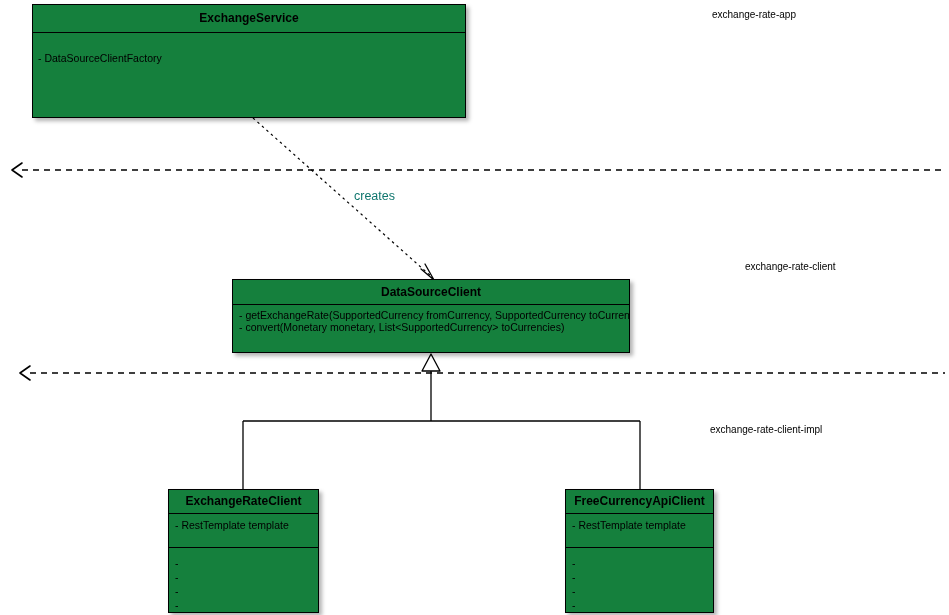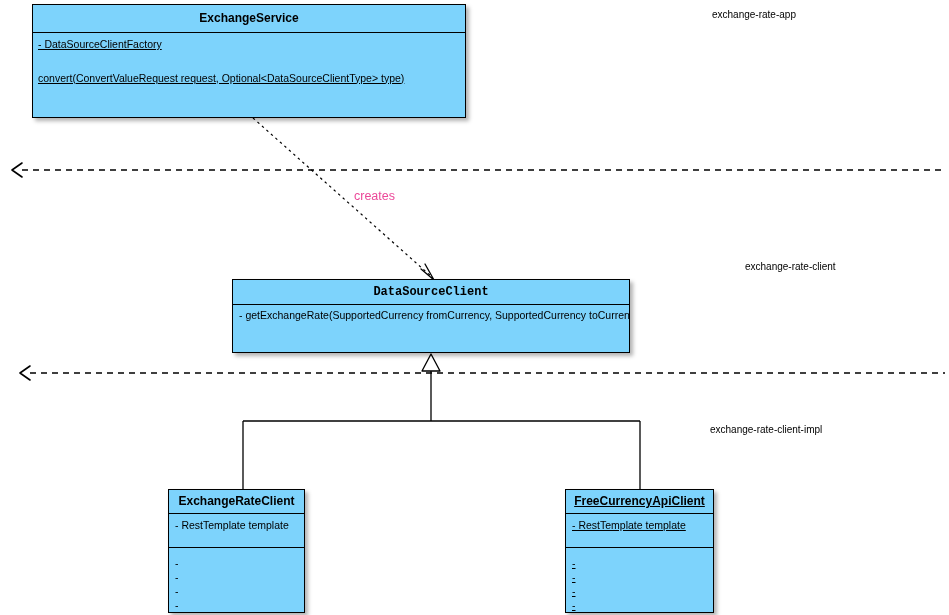--- a/index.html
+++ b/index.html
@@ -23,21 +23,21 @@
     left: 0;
     top: 0;
     width: 949px;
     height: 615px;
     pointer-events: none;
   }
 
   
   .uml-class {
     position: absolute;
-    background: #7dd3fc;
+    background: #15803d;
     border: 1px solid #000000;
     box-sizing: border-box;
     box-shadow: 3px 3px 4px rgba(0,0,0,0.30);
     z-index: 5;
   }
   .uml-name {
     text-align: center;
     font-weight: bold;
     font-size: 12px;
     color: #000000;
@@ -71,21 +71,21 @@
     font-size: 10px;
     color: #000000;
     white-space: nowrap;
     z-index: 6;
   }
 
   
   .edge-label {
     position: absolute;
     font-size: 12.5px;
-    color: #ec4899;
+    color: #0f766e;
     white-space: nowrap;
     z-index: 6;
   }
 </style>
 </head>
 <body>
 
 <div id="canvas">
 
   <svg id="edges" viewBox="0 0 949 615" xmlns="http://www.w3.org/2000/svg">
@@ -122,49 +122,49 @@
   <div class="layer-label" style="left:712px; top:9px;">exchange-rate-app</div>
 
   <div class="layer-label" style="left:710px; top:261px;margin-left:35px;">exchange-rate-client</div>
 
   <div class="layer-label" style="left:710px; top:424px;">exchange-rate-client-impl</div>
 
   <div class="edge-label" style="left:354px; top:189px;">creates</div>
 
   <div class="uml-class" style="left:32px; top:4px; width:434px; height:114px;">
     <div class="uml-name" style="height:27px; line-height:27px;">ExchangeService</div>
-    <div class="uml-compartment" style="height:100px; padding:6px 5px 0 5px;text-decoration:underline;">
+    <div class="uml-compartment" style="height:100px; padding:20px 5px 0 5px;">
       <div class="uml-line">- DataSourceClientFactory</div>
       <div class="uml-line gap"></div>
       <div class="uml-line gap"></div>
-      <div class="uml-line">convert(ConvertValueRequest request, Optional&lt;DataSourceClientType&gt; type)</div>
     </div>
   </div>
 
   <div class="uml-class" style="left:232px; top:279px; width:398px; height:74px;">
-    <div class="uml-name" style="height:24px; line-height:24px;font-family:Liberation Mono, monospace;">DataSourceClient</div>
+    <div class="uml-name" style="height:24px; line-height:24px;">DataSourceClient</div>
     <div class="uml-compartment" style="height:50px; padding:5px 5px 0 6px;">
       <div class="uml-line">- getExchangeRate(SupportedCurrency fromCurrency, SupportedCurrency toCurrency)</div>
+      <div class="uml-line">- convert(Monetary monetary, List&lt;SupportedCurrency&gt; toCurrencies)</div>
     </div>
   </div>
 
-  <div class="uml-class" style="left:168px; top:489px; width:137px; height:124px;">
+  <div class="uml-class" style="left:168px; top:489px; width:151px; height:124px;">
     <div class="uml-name" style="height:23px; line-height:23px;">ExchangeRateClient</div>
     <div class="uml-compartment" style="height:34px; padding:6px 5px 0 6px;">
       <div class="uml-line">- RestTemplate template</div>
     </div>
     <div class="uml-compartment" style="height:67px; padding:8px 5px 0 6px;">
       <div class="dash-mark">-</div>
       <div class="dash-mark">-</div>
       <div class="dash-mark">-</div>
       <div class="dash-mark">-</div>
     </div>
   </div>
 
-  <div class="uml-class" style="left:565px; top:489px; width:149px; height:124px;text-decoration:underline;">
+  <div class="uml-class" style="left:565px; top:489px; width:149px; height:124px;">
     <div class="uml-name" style="height:23px; line-height:23px;">FreeCurrencyApiClient</div>
     <div class="uml-compartment" style="height:34px; padding:6px 5px 0 6px;">
       <div class="uml-line">- RestTemplate template</div>
     </div>
     <div class="uml-compartment" style="height:67px; padding:8px 5px 0 6px;">
       <div class="dash-mark">-</div>
       <div class="dash-mark">-</div>
       <div class="dash-mark">-</div>
       <div class="dash-mark">-</div>
     </div>

